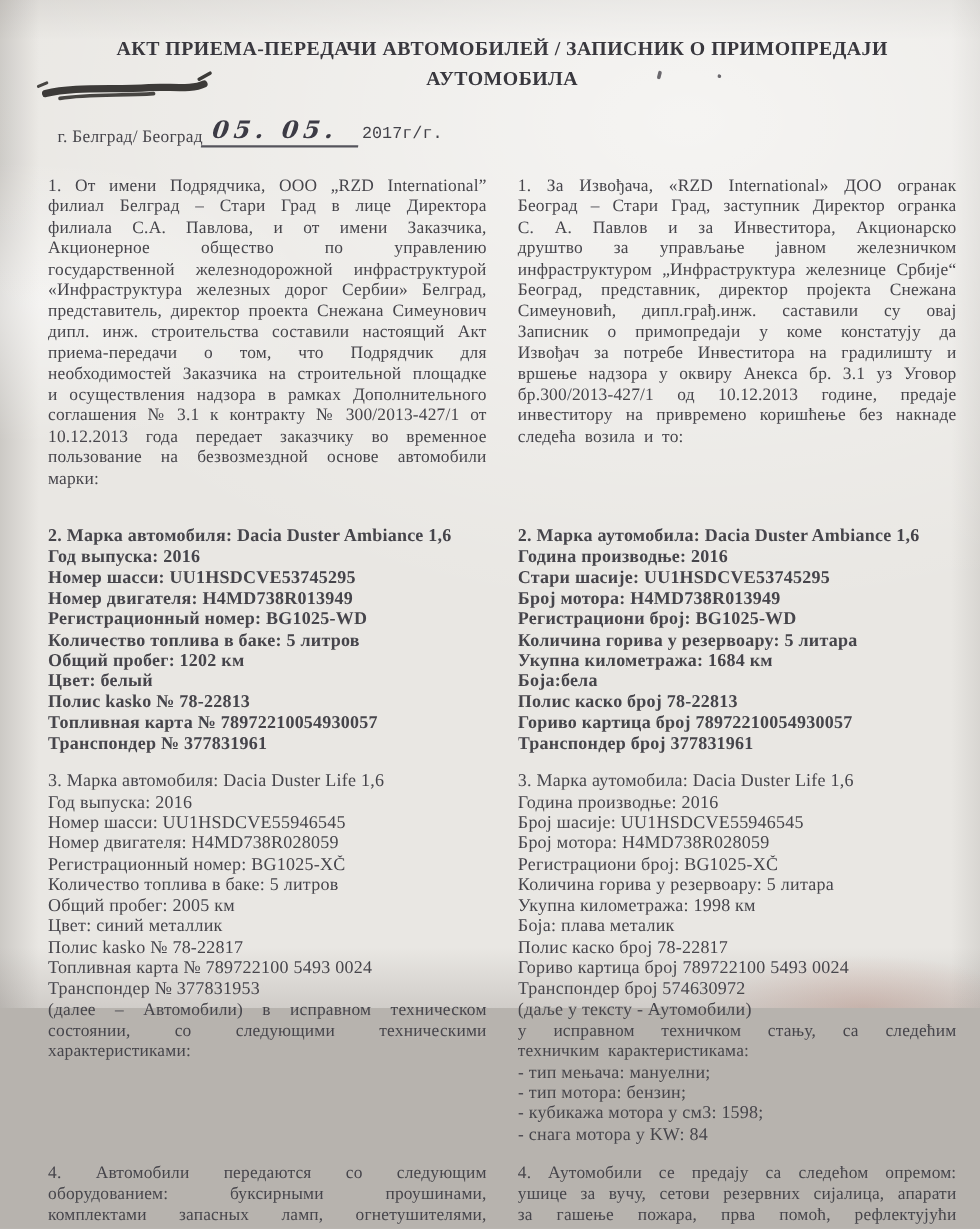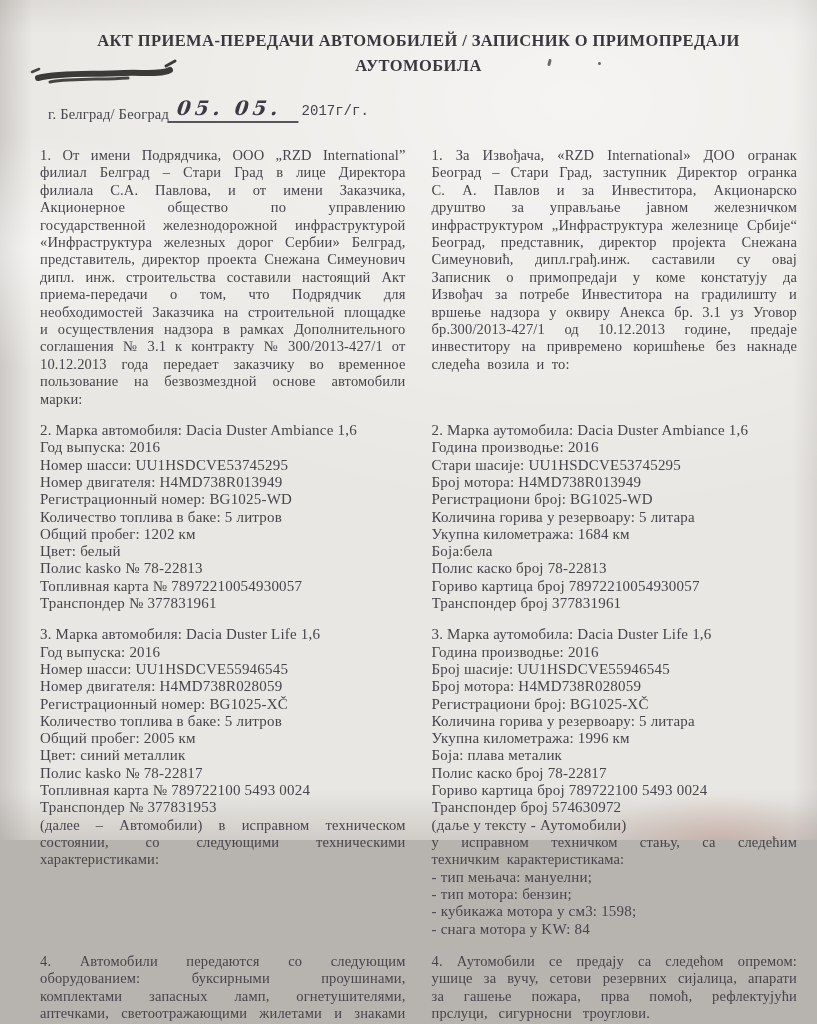--- a/index.html
+++ b/index.html
@@ -61,21 +61,21 @@
     letter-spacing: 4px;
     color: #3c3b45;
     border-bottom: 2px solid #55545c;
     padding: 0 18px 1px 8px;
     transform: skewX(-7deg);
   }
   .printed-year { font-size: 14px; color: #44434a; margin-left: 2px; font-family: Liberation Mono, monospace; }
   .cols { display: flex; gap: 26px; }
   .col { flex: 1 1 0; min-width: 0; }
   .row-para1 { margin-top: 24px; }
-  .row-v1 { margin-top: 14px; }
+  .row-v1 { margin-top: 31px; font-weight: bold; }
   .row-v2 { margin-top: 14px; }
   .row-p4 { margin-top: 15px; }
   .para {
     font-size: 14.5px;
     line-height: 17.4px;
     text-align: justify;
     word-spacing: 3.5px;
     letter-spacing: 0.15px;
   }
   .row-p4 .para { word-spacing: 7px; }
@@ -165,21 +165,21 @@
       <div class="para">(далее – Автомобили) в исправном техническом состоянии, со следующими техническими характеристиками:</div>
     </div>
     <div class="col">
       <div>
           <div class="doc-line">3. Марка аутомобила: Dacia Duster Life 1,6</div>
           <div class="doc-line">Година производње: 2016</div>
           <div class="doc-line">Број шасије: UU1HSDCVE55946545</div>
           <div class="doc-line">Број мотора: H4MD738R028059</div>
           <div class="doc-line">Регистрациони број: BG1025-XČ</div>
           <div class="doc-line">Количина горива у резервоару: 5 литара</div>
-          <div class="doc-line">Укупна километража: 1996 км</div>
+          <div class="doc-line">Укупна километража: 1998 км</div>
           <div class="doc-line">Боја: плава металик</div>
           <div class="doc-line">Полис каско број 78-22817</div>
           <div class="doc-line">Гориво картица број 789722100 5493 0024</div>
           <div class="doc-line">Транспондер број 574630972</div>
           <div class="doc-line">(даље у тексту - Аутомобили)</div>
         </div>
       <div class="para">у исправном техничком стању, са следећим техничким карактеристикама:</div>
       <div>
           <div class="doc-line">- тип мењача: мануелни;</div>
           <div class="doc-line">- тип мотора: бензин;</div>

